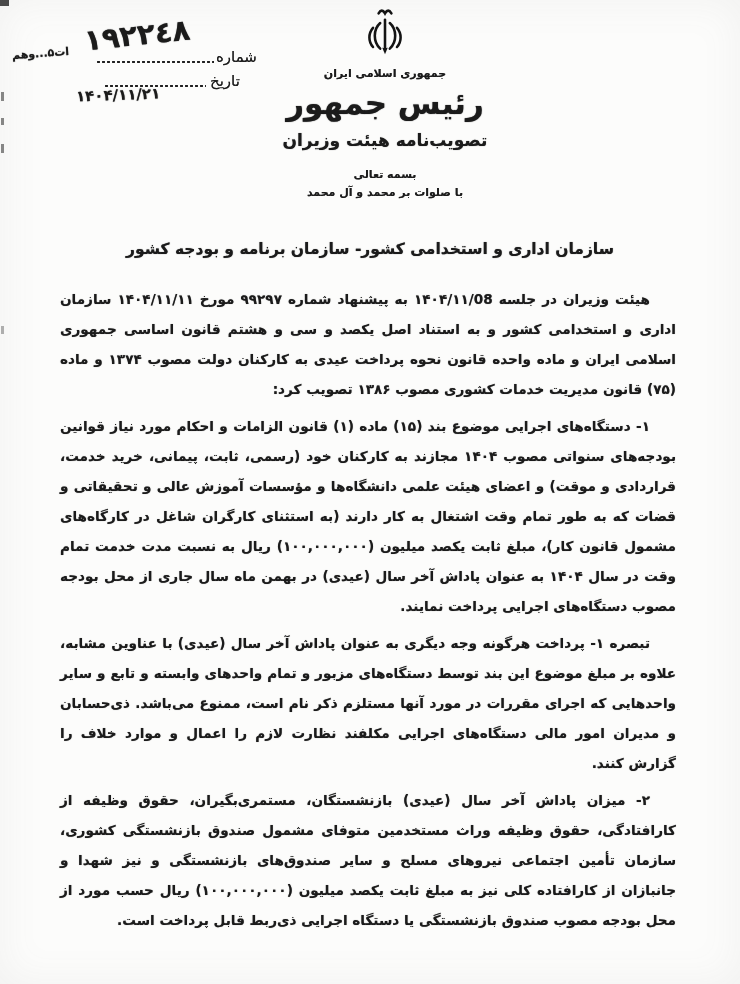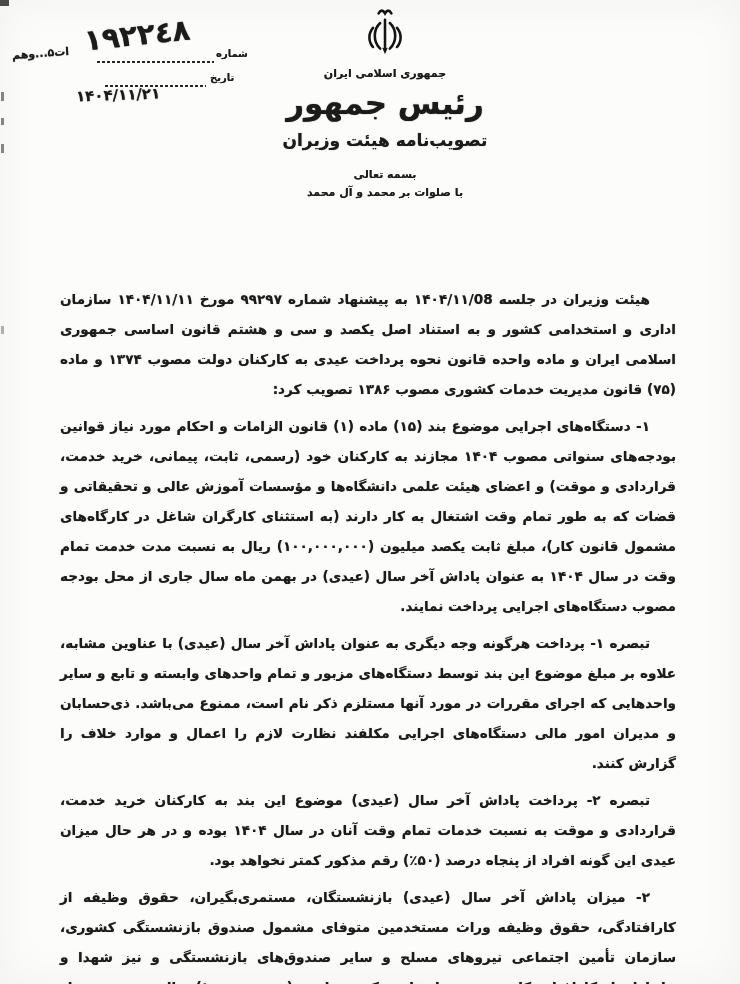--- a/index.html
+++ b/index.html
@@ -22,21 +22,21 @@
   }
   .lh-note{
     position:absolute;top:47px;left:12px;
     font-size:11px;font-weight:bold;
     transform:rotate(-4deg);
     text-shadow:0 0 1px rgba(0,0,0,.6);
     white-space:nowrap;
   }
   .lh-label{
     position:absolute;
-    font-size:10px;font-weight:bold;
+    font-size:15px;font-weight:normal;
     text-shadow:0 0 .6px rgba(0,0,0,.6);
   }
   .lh-label.num{top:48px;left:216px;}
   .lh-label.date{top:72px;left:210px;}
   .dots{
     position:absolute;height:4px;
     background-image:radial-gradient(circle,#1f1f1f 1.1px,transparent 1.4px);
     background-size:5px 4px;background-repeat:repeat-x;
   }
   .dots.d1{top:60px;left:96px;width:118px;}
@@ -134,22 +134,22 @@
     <div class="country">جمهوری اسلامی ایران</div>
     <div class="office">رئیس جمهور</div>
     <div class="doctype">تصویب‌نامه هیئت وزیران</div>
   </div>
 
   <div class="invocation">
     <div class="bismillah">بسمه تعالی</div>
     <div class="salutation">با صلوات بر محمد و آل محمد</div>
   </div>
 
+  <div class="addressee">سازمان اداری و استخدامی کشور- سازمان برنامه و بودجه کشور</div>
 
   <div class="doc-body">
     <p>هیئت وزیران در جلسه ۱۴۰۴/۱۱/08 به پیشنهاد شماره ۹۹۲۹۷ مورخ ۱۴۰۴/۱۱/۱۱ سازمان اداری و استخدامی کشور و به استناد اصل یکصد و سی و هشتم قانون اساسی جمهوری اسلامی ایران و ماده واحده قانون نحوه پرداخت عیدی به کارکنان دولت مصوب ۱۳۷۴ و ماده (۷۵) قانون مدیریت خدمات کشوری مصوب ۱۳۸۶ تصویب کرد:</p>
     <p>۱- دستگاه‌های اجرایی موضوع بند (۱۵) ماده (۱) قانون الزامات و احکام مورد نیاز قوانین بودجه‌های سنواتی مصوب ۱۴۰۴ مجازند به کارکنان خود (رسمی، ثابت، پیمانی، خرید خدمت، قراردادی و موقت) و اعضای هیئت علمی دانشگاه‌ها و مؤسسات آموزش عالی و تحقیقاتی و قضات که به طور تمام وقت اشتغال به کار دارند (به استثنای کارگران شاغل در کارگاه‌های مشمول قانون کار)، مبلغ ثابت یکصد میلیون (۱۰۰,۰۰۰,۰۰۰) ریال به نسبت مدت خدمت تمام وقت در سال ۱۴۰۴ به عنوان پاداش آخر سال (عیدی) در بهمن ماه سال جاری از محل بودجه مصوب دستگاه‌های اجرایی پرداخت نمایند.</p>
     <p>تبصره ۱- پرداخت هرگونه وجه دیگری به عنوان پاداش آخر سال (عیدی) با عناوین مشابه، علاوه بر مبلغ موضوع این بند توسط دستگاه‌های مزبور و تمام واحدهای وابسته و تابع و سایر واحدهایی که اجرای مقررات در مورد آنها مستلزم ذکر نام است، ممنوع می‌باشد. ذی‌حسابان و مدیران امور مالی دستگاه‌های اجرایی مکلفند نظارت لازم را اعمال و موارد خلاف را گزارش کنند.</p>
-    <p>تبصره ۲- پرداخت پاداش آخر سال (عیدی) موضوع این بند به کارکنان خرید خدمت، قراردادی و موقت به نسبت خدمات تمام وقت آنان در سال ۱۴۰۴ بوده و در هر حال میزان عیدی این گونه افراد از پنجاه درصد (۵۰٪) رقم مذکور کمتر نخواهد بود.</p>
     <p>۲- میزان پاداش آخر سال (عیدی) بازنشستگان، مستمری‌بگیران، حقوق وظیفه از کارافتادگی، حقوق وظیفه وراث مستخدمین متوفای مشمول صندوق بازنشستگی کشوری، سازمان تأمین اجتماعی نیروهای مسلح و سایر صندوق‌های بازنشستگی و نیز شهدا و جانبازان از کارافتاده کلی نیز به مبلغ ثابت یکصد میلیون (۱۰۰,۰۰۰,۰۰۰) ریال حسب مورد از محل بودجه مصوب صندوق بازنشستگی یا دستگاه اجرایی ذی‌ربط قابل پرداخت است.</p>
   </div>
 
 </div>
 
 </body></html>

